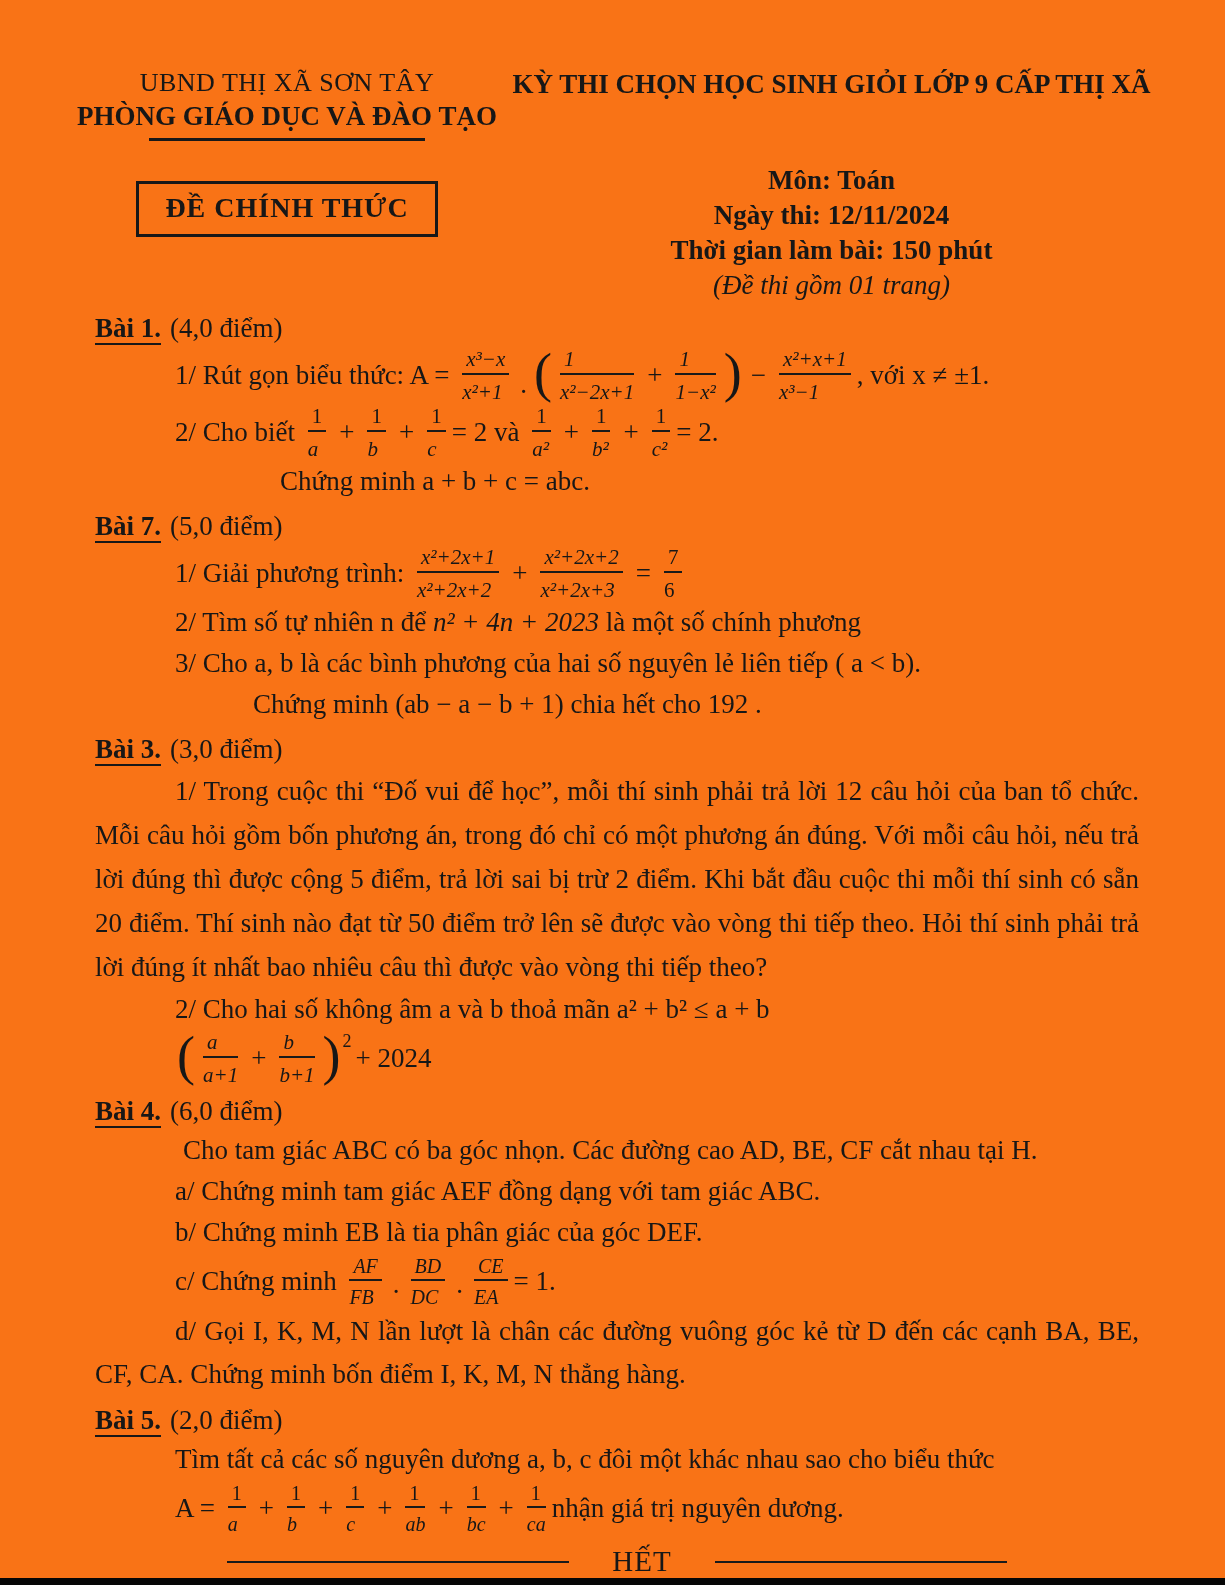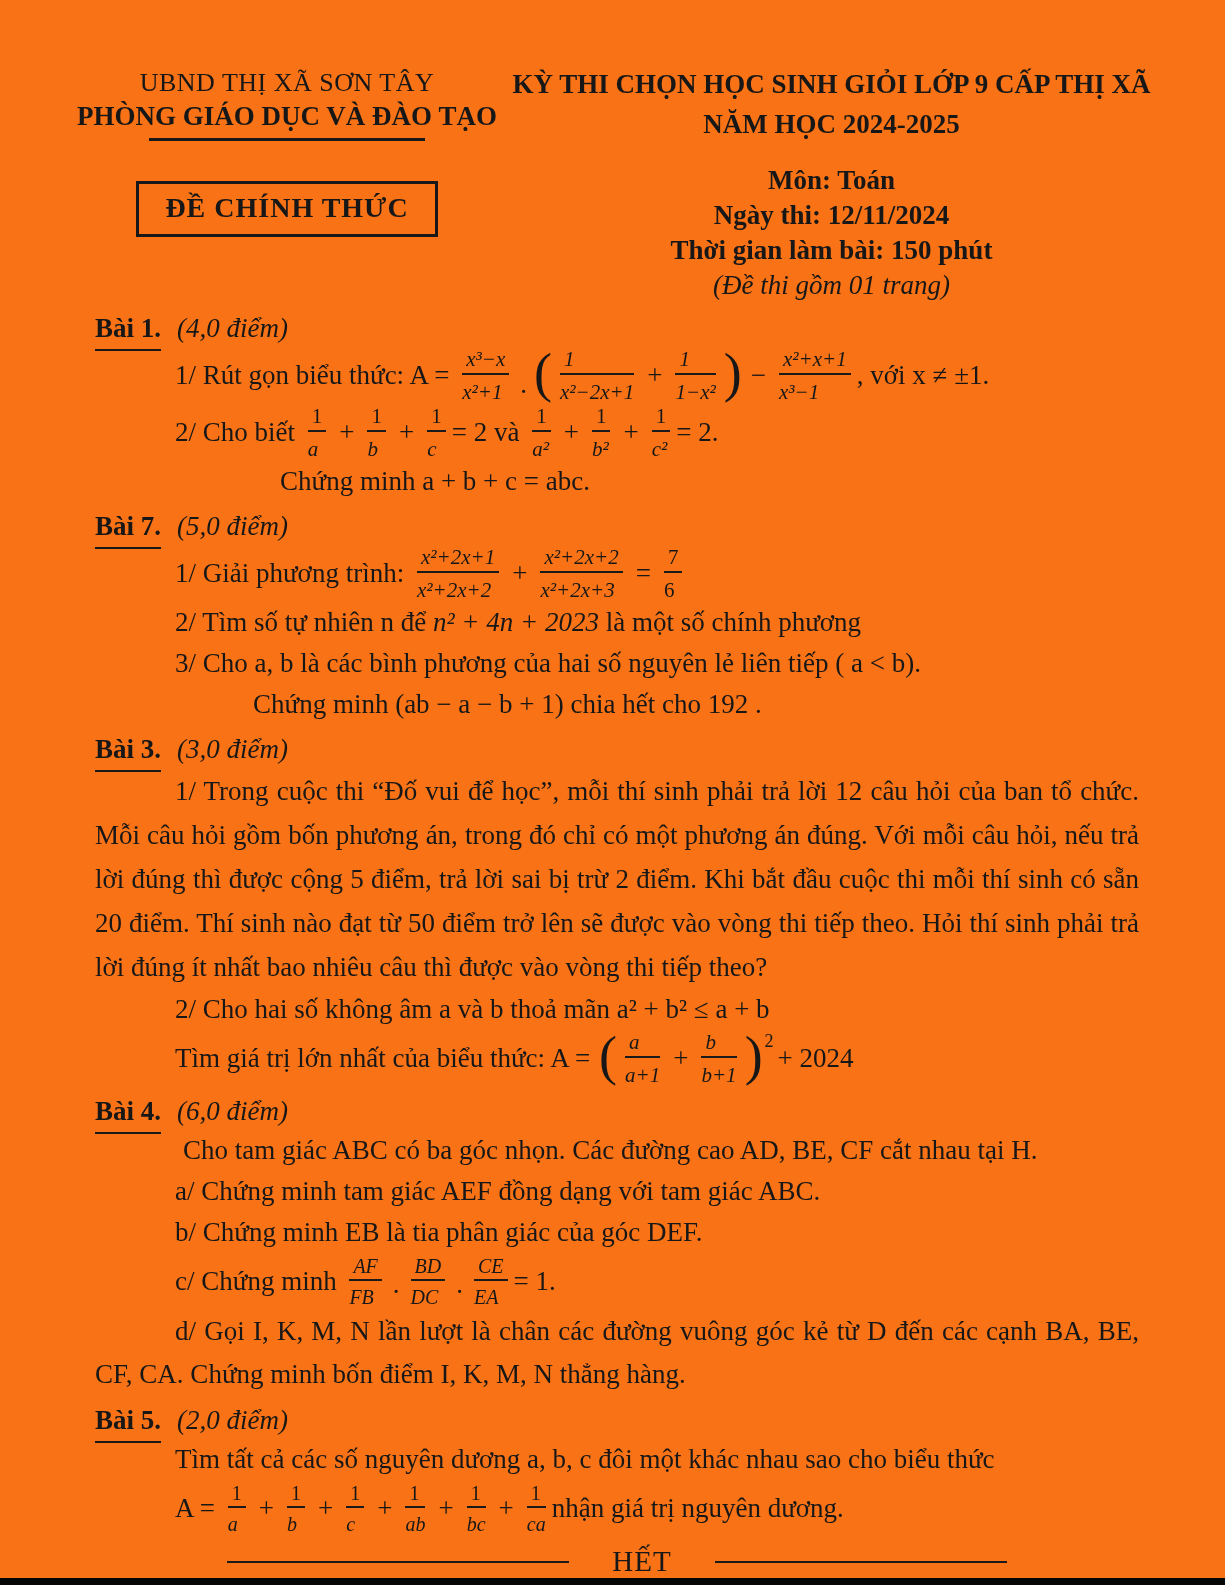--- a/index.html
+++ b/index.html
@@ -30,22 +30,22 @@
     padding:8px 26px 10px;margin-top:18px;
     font-size:28px;font-weight:bold;letter-spacing:1px;
   }
   .row2-right{flex:1;text-align:center;padding-right:64px;font-size:27px;line-height:35px;}
   .info-bold{font-weight:bold;}
   .info-italic{font-style:italic;}
 
   
   .doc-body{margin:6px 86px 0 95px;font-size:27px;}
   .phead{margin-top:5px;line-height:38px;}
-  .ptitle{font-weight:bold;border-bottom:2.5px solid #181818;padding-bottom:6px;}
-  .ppoints{font-style:italic;margin-left:16px;}
+  .ptitle{font-weight:bold;border-bottom:2.5px solid #181818;padding-bottom:0;}
+  .ppoints{margin-left:9px;}
 
   .line{line-height:41px;padding-left:80px;}
   .line.cm1{padding-left:185px;}
   .line.cm2{padding-left:158px;}
   .para{text-align:justify;text-indent:80px;line-height:44px;margin-top:1px;}
   .para2{text-align:justify;text-indent:80px;line-height:43px;}
 
   
   .fline{display:flex;align-items:center;padding-left:80px;min-height:57px;}
   .fline .txt{white-space:pre;}
@@ -75,21 +75,20 @@
 <div class="page">
 
   <div class="hdr">
     <div class="hdr-left">
       <div class="org1">UBND THỊ XÃ SƠN TÂY</div>
       <div class="org2">PHÒNG GIÁO DỤC VÀ ĐÀO TẠO</div>
       <div class="org-rule"></div>
     </div>
     <div class="hdr-right">
       <div class="exam1">KỲ THI CHỌN HỌC SINH GIỎI LỚP 9 CẤP THỊ XÃ</div>
-      <div class="exam2">NĂM HỌC 2024-2025</div>
     </div>
   </div>
 
   <div class="row2">
     <div class="row2-left">
       <span class="official-box">ĐỀ CHÍNH THỨC</span>
     </div>
     <div class="row2-right">
       <div class="info-bold">Môn: Toán</div>
       <div class="info-bold">Ngày thi: 12/11/2024</div>
@@ -201,21 +200,20 @@
     </div>
 
     <div class="para">1/ Trong cuộc thi “Đố vui để học”, mỗi thí sinh phải trả lời 12 câu hỏi của ban tổ chức. Mỗi câu hỏi gồm bốn phương án, trong đó chỉ có một phương án đúng. Với mỗi câu hỏi, nếu trả lời đúng thì được cộng 5 điểm, trả lời sai bị trừ 2 điểm. Khi bắt đầu cuộc thi mỗi thí sinh có sẵn 20 điểm. Thí sinh nào đạt từ 50 điểm trở lên sẽ được vào vòng thi tiếp theo. Hỏi thí sinh phải trả lời đúng ít nhất bao nhiêu câu thì được vào vòng thi tiếp theo?</div>
 
     <div class="line">
       <span>2/ Cho hai số không âm a và b thoả mãn</span>
       <span>a² + b² ≤ a + b</span>
     </div>
 
     <div class="fline">
-      <span class="txt">Tìm giá trị lớn nhất của biểu thức: A = </span>
       <span class="bp">(</span>
       <span class="frac">
           <span class="nu mi">a</span>
           <span class="de mi">a+1</span>
         </span>
       <span class="op">+</span>
       <span class="frac">
           <span class="nu mi">b</span>
           <span class="de mi">b+1</span>
         </span>

